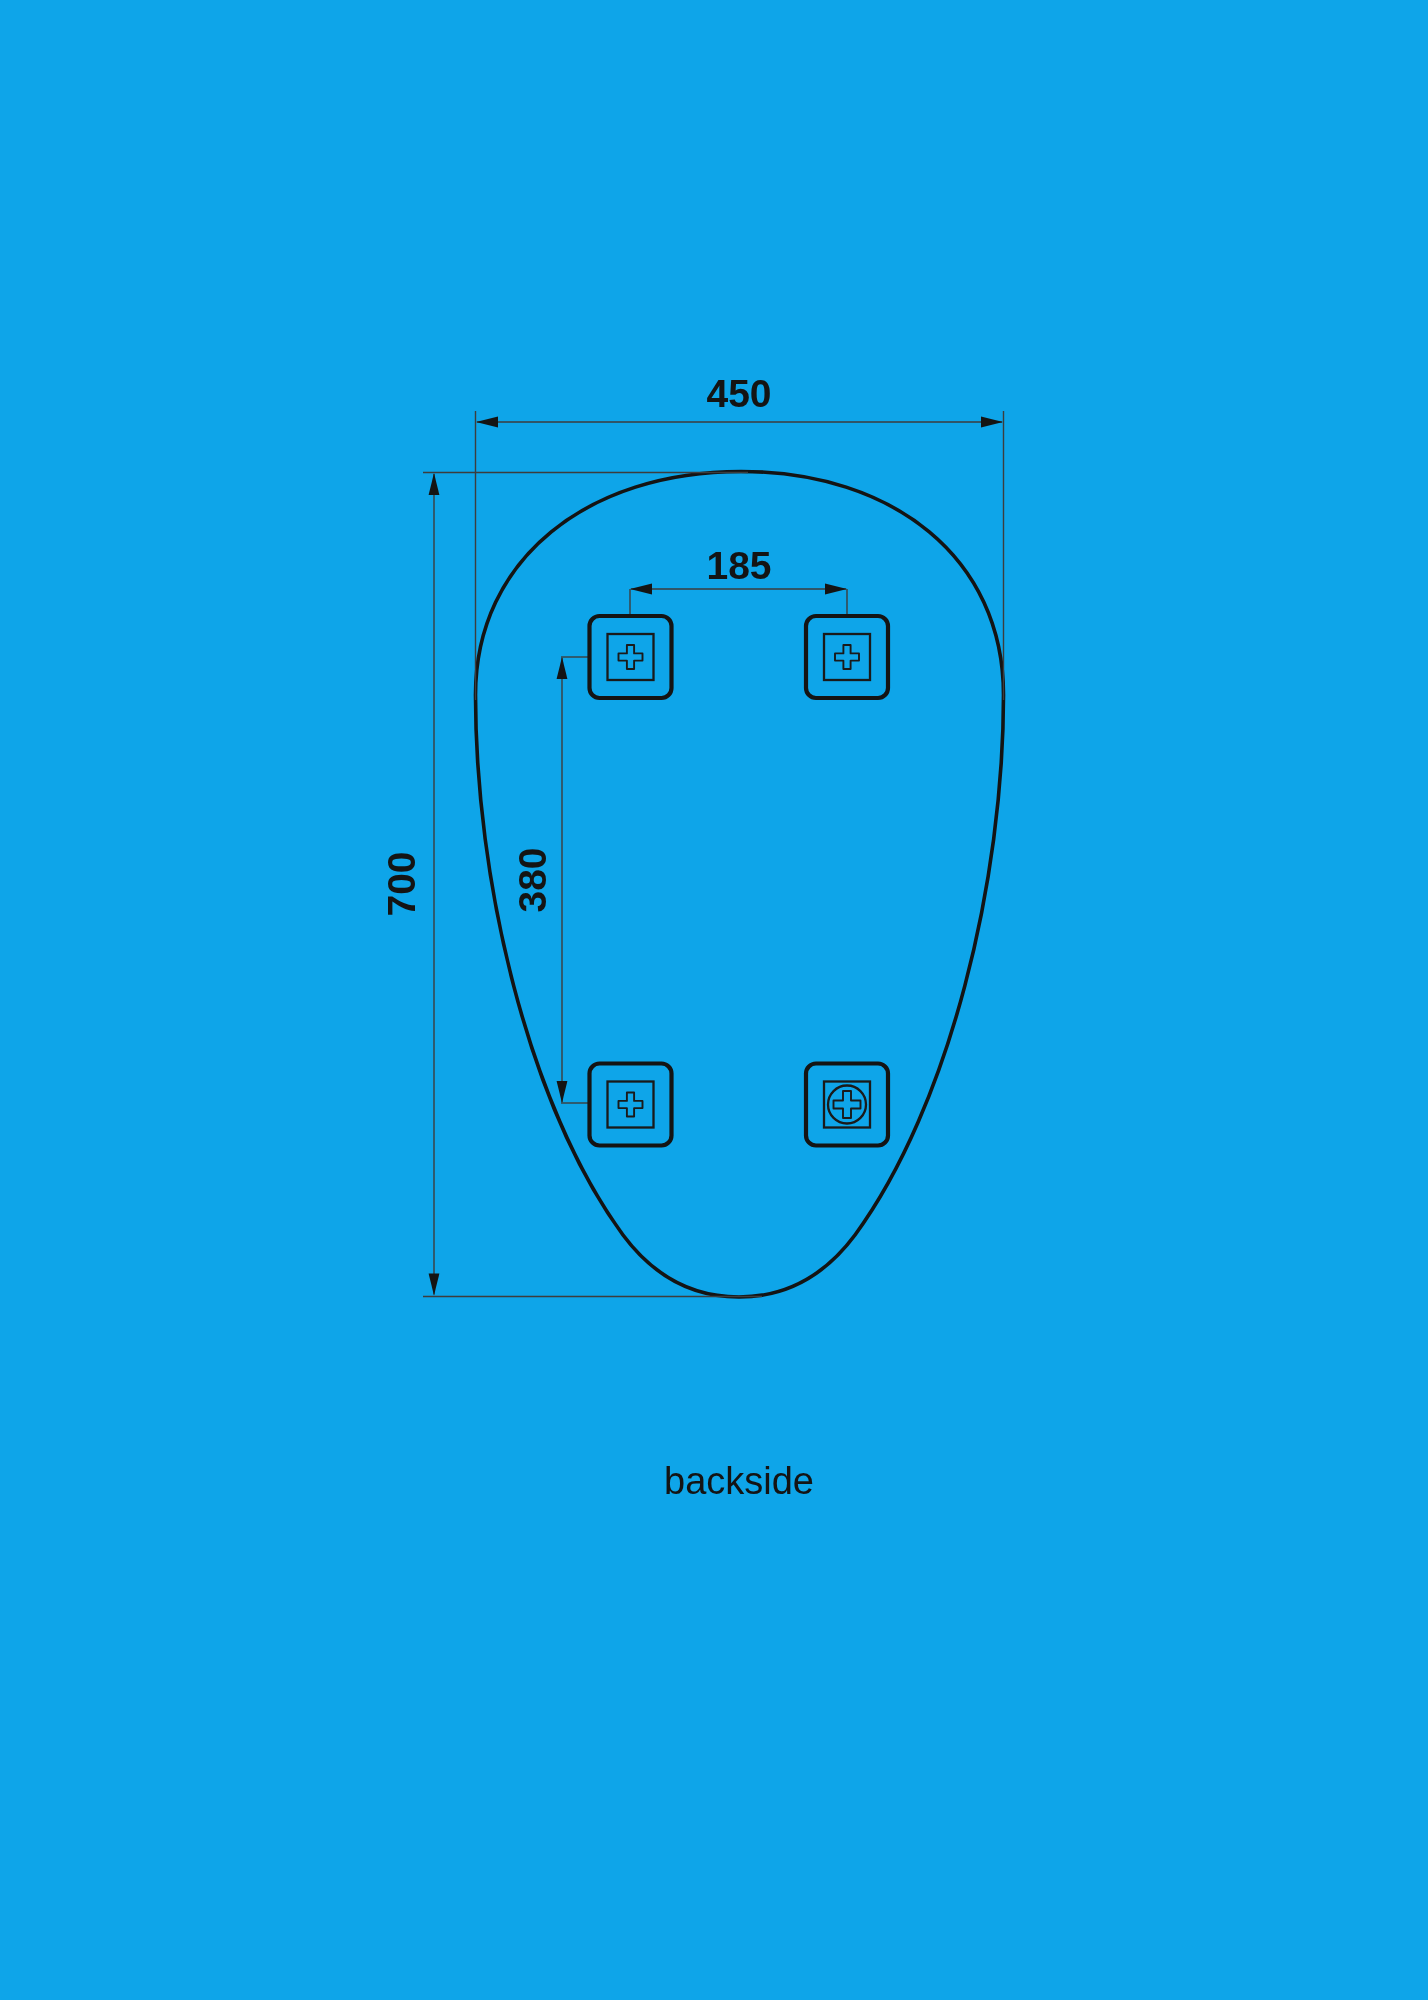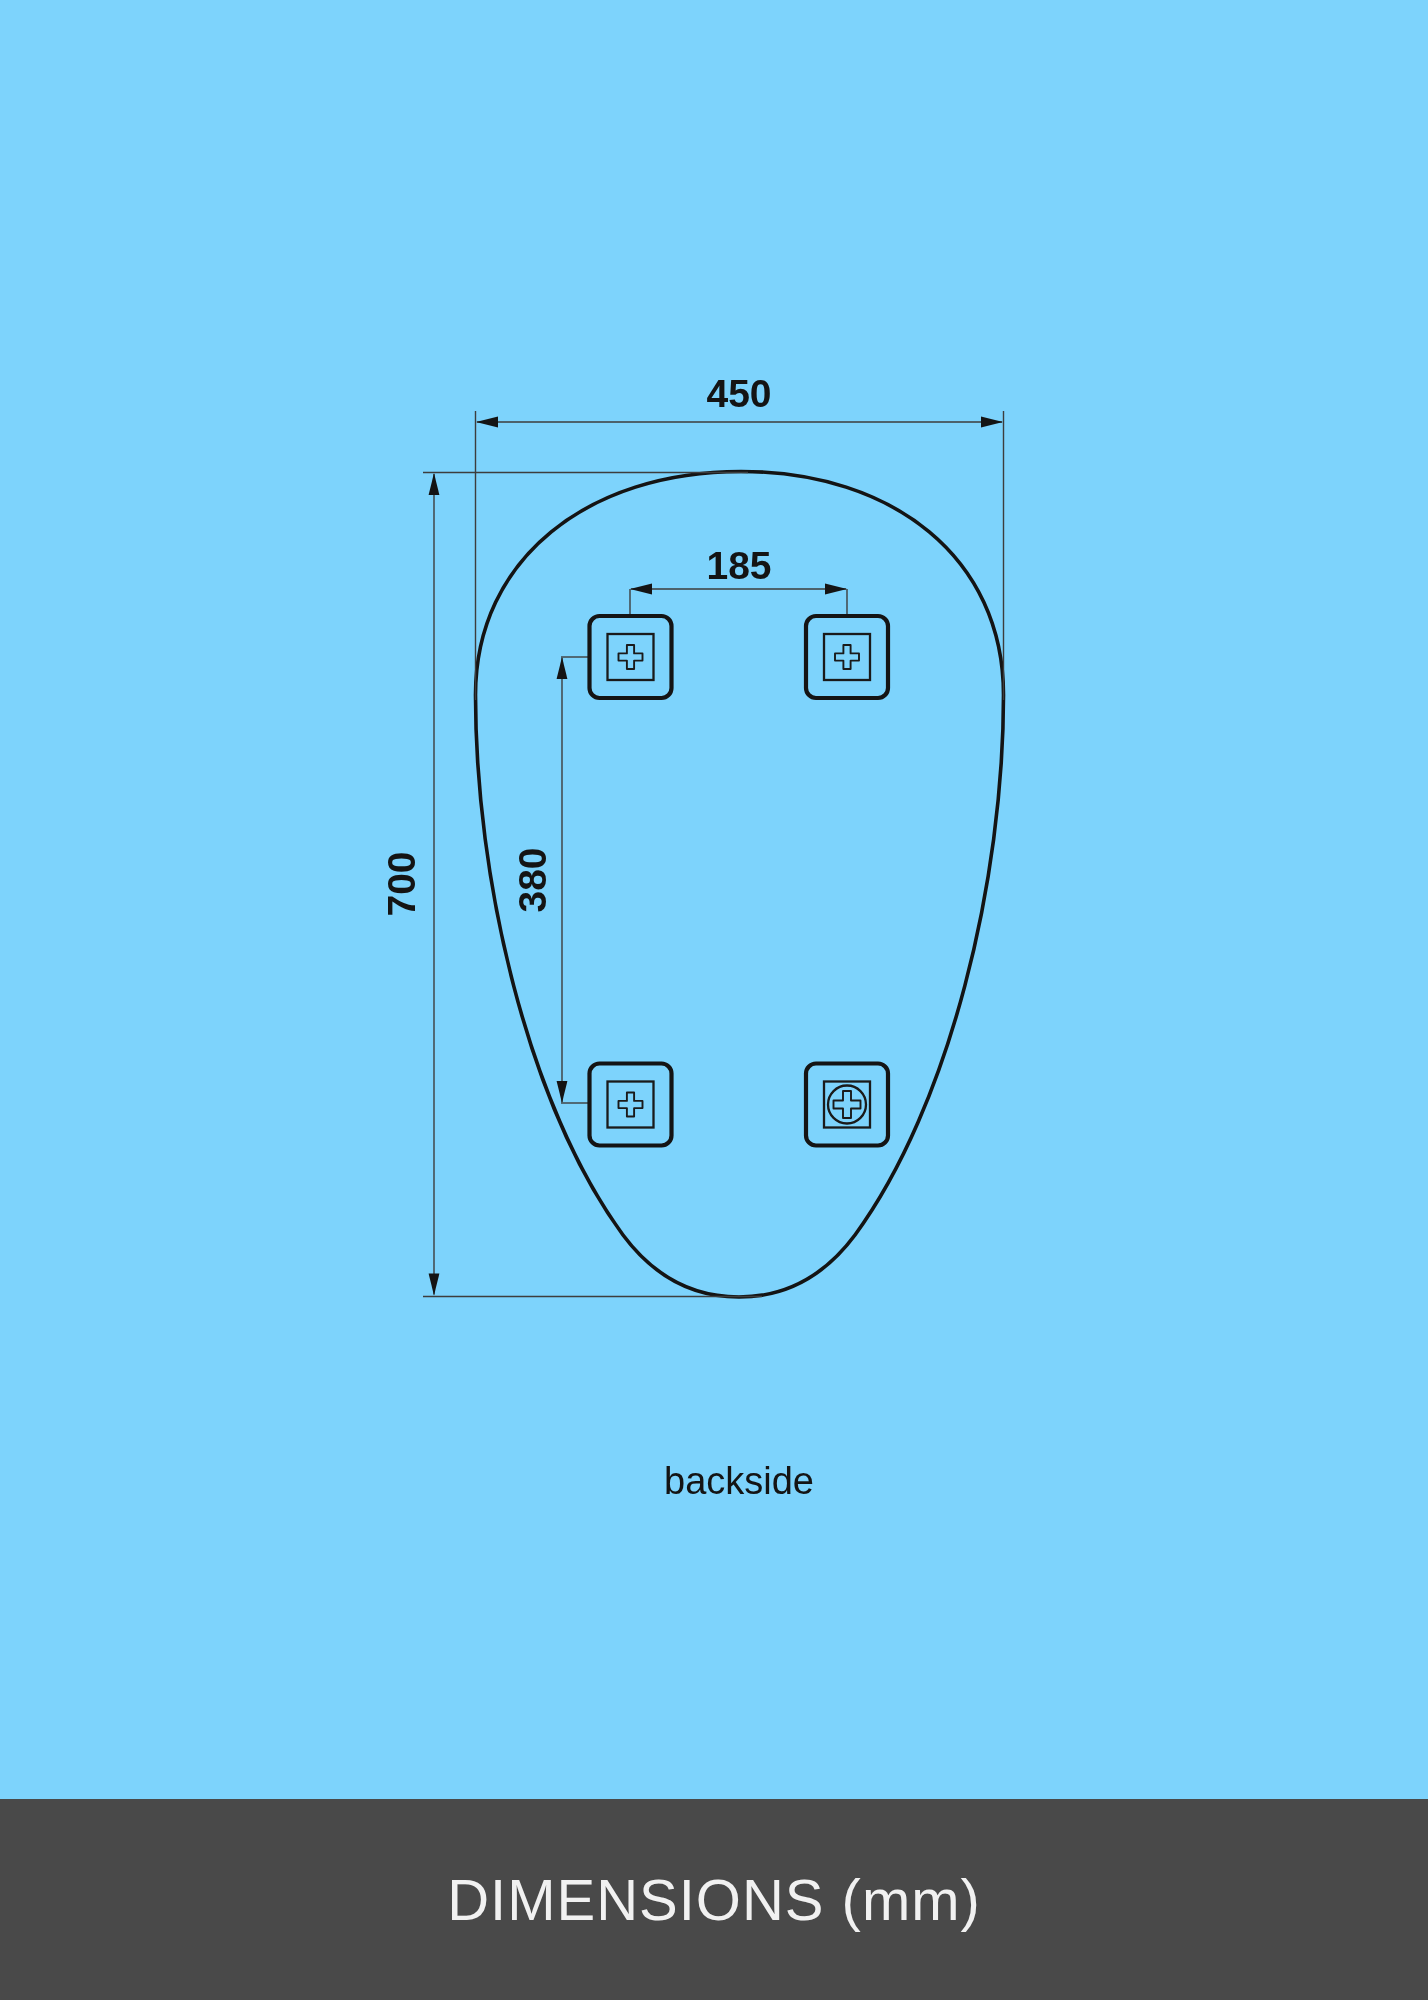--- a/index.html
+++ b/index.html
@@ -1,20 +1,20 @@
 <!DOCTYPE html>
 <html><head>
 <meta charset="utf-8">
 <style>
   html, body { margin: 0; padding: 0; background: #e4e4e6; }
   .page {
     position: relative;
     width: 1428px;
     height: 2000px;
-    background: #7dd3fc;
+    background: #0ea5e9;
     overflow: hidden;
     font-family: "Liberation Sans", sans-serif;
     margin: 0 auto;
   }
   svg.drawing { position: absolute; left: 0; top: 0; display: block; }
 
   .thin   { stroke: #3d3d3d; stroke-width: 1.4; fill: none; }
   .outline{ stroke: #141414; stroke-width: 3.6; fill: none; }
   .bracket-outer { stroke: #141414; stroke-width: 4.2; fill: none; }
   .bracket-inner { stroke: #1a1a1a; stroke-width: 2.3; fill: none; }
@@ -127,17 +127,14 @@
       <rect class="bracket-inner" x="824" y="1081.5" width="46" height="46"></rect>
       <g>
         <circle class="bracket-inner" cx="847" cy="1104.5" r="19"></circle>
         <path class="glyph" d="M843 1091 L851 1091 L851 1100.5 L860.5 1100.5 L860.5 1108.5 L851 1108.5 L851 1118 L843 1118 L843 1108.5 L833.5 1108.5 L833.5 1100.5 L843 1100.5 Z"></path>
       </g>
     </g>
 
     <text class="caption-label" x="739" y="1494">backside</text>
   </svg>
 
-  <div class="footer">
-    <span class="footer-label">DIMENSIONS (mm)</span>
-  </div>
 
 </div>
 
 </body></html>

